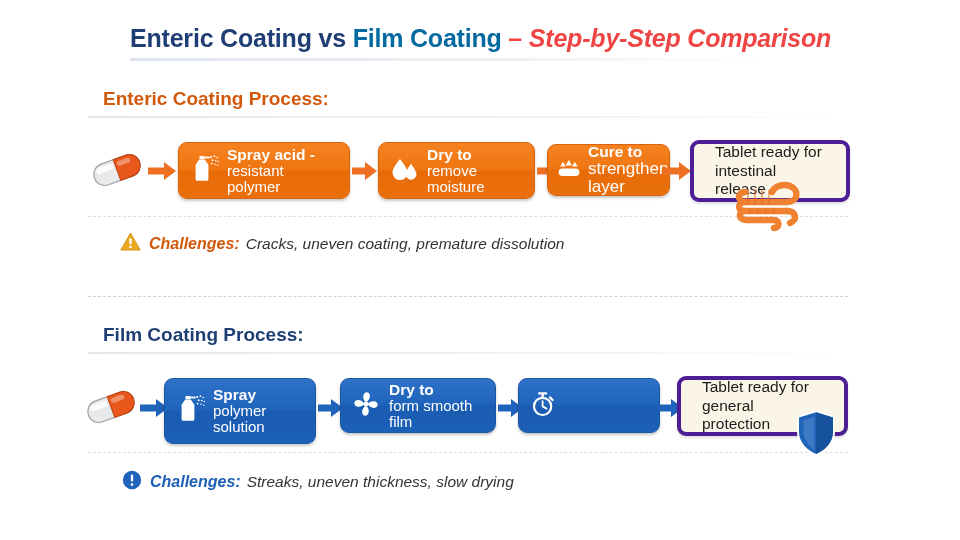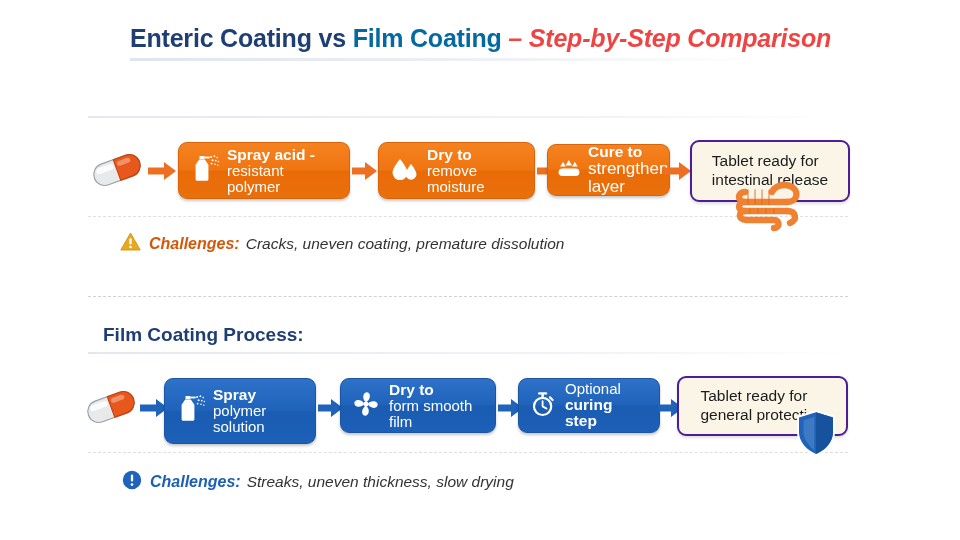--- a/index.html
+++ b/index.html
@@ -76,24 +76,24 @@
   .step .ico{flex:0 0 auto;margin-right:7px;display:block;}
   .step .txt{line-height:1.05;}
   .step .l1{display:block;font-size:15.5px;font-weight:bold;}
   .step .l2{display:block;font-size:15px;font-weight:normal;}
   .step.swap .l1{font-size:15px;font-weight:normal;}
   .step.swap .l2{font-size:15.5px;font-weight:bold;}
 
   
   .final{
     position:absolute;display:flex;align-items:center;justify-content:center;
-    background:#fbf5e7;border:2px solid #4c1d95;border-radius:9px;
+    background:#fbf5e7;border:4px solid #4c1d95;border-radius:9px;
     box-shadow:0 2px 3px rgba(0,0,0,0.13);
     color:#1c1c1c;text-align:left;box-sizing:border-box;
-    padding:6px 12px;
+    padding:6px 21px;
   }
   .final .l1{display:block;font-size:15.5px;line-height:1.2;}
   .final .l2{display:block;font-size:15.5px;line-height:1.2;}
 
   .endicon{position:absolute;z-index:5;}
 
   
   .chal{position:absolute;display:flex;align-items:center;white-space:nowrap;}
   .chal.c1{left:120px;top:232px;}
   .chal.c2{left:122px;top:470px;}
@@ -106,20 +106,21 @@
 </head>
 <body>
 
 <div id="page">
 
   <div class="title">
     <span>Enteric Coating vs </span><span class="orange">Film Coating</span><span class="ital"> – Step-by-Step Comparison</span>
   </div>
   <div class="title-rule"></div>
 
+  <div class="section-head enteric">Enteric Coating Process:</div>
   <div class="head-rule r1"></div>
 
   <div class="row enteric">
 
     <div class="capsule">
       <svg width="58" height="40" viewBox="0 0 58 40">
         <g transform="rotate(-20 29 20)">
           <rect x="5" y="9" width="48" height="22" rx="11" fill="#e8e9ea" stroke="#9aa0a5" stroke-width="1.1"></rect>
           <path d="M29 9 H42 a11 11 0 0 1 0 22 H29 Z" fill="#e8571c" stroke="#c2410d" stroke-width="1.1"></path>
           <rect x="9" y="12" width="18" height="6" rx="3" fill="#ffffff" opacity="0.85"></rect>
@@ -326,24 +327,20 @@
     <div class="step bl swap" style="left:518px;top:4px;width:142px;height:55px;">
       <span class="ico">
         <svg width="30" height="30" viewBox="0 0 30 30">
           <circle cx="14.6" cy="17.4" r="8.6" fill="none" stroke="#fff" stroke-width="2.2"></circle>
           <path d="M14.6 5.6 v3.0" stroke="#fff" stroke-width="2.4" stroke-linecap="round"></path>
           <path d="M11.2 4.4 h6.8" stroke="#fff" stroke-width="2.4" stroke-linecap="round"></path>
           <path d="M22.0 8.4 l2.6 2.6" stroke="#fff" stroke-width="2.2" stroke-linecap="round"></path>
           <path d="M14.6 17.4 L14.6 12.2 M14.6 17.4 L18.6 19.6" stroke="#fff" stroke-width="1.8" stroke-linecap="round"></path>
         </svg>
       </span>
-      <span class="txt">
-        <span class="l1">Optional</span>
-        <span class="l2">curing step</span>
-      </span>
     </div>
 
     <div class="arrow" style="left:658px;top:25px;">
       <svg width="25" height="18" viewBox="0 0 25 18">
           <path d="M0 5.5 H13 V0 L25 9 L13 18 V12.5 H0 Z" fill="#1f63ba"></path>
         </svg>
     </div>
 
     <div class="final" style="left:677px;top:2px;width:171px;height:60px;">
       <span>

